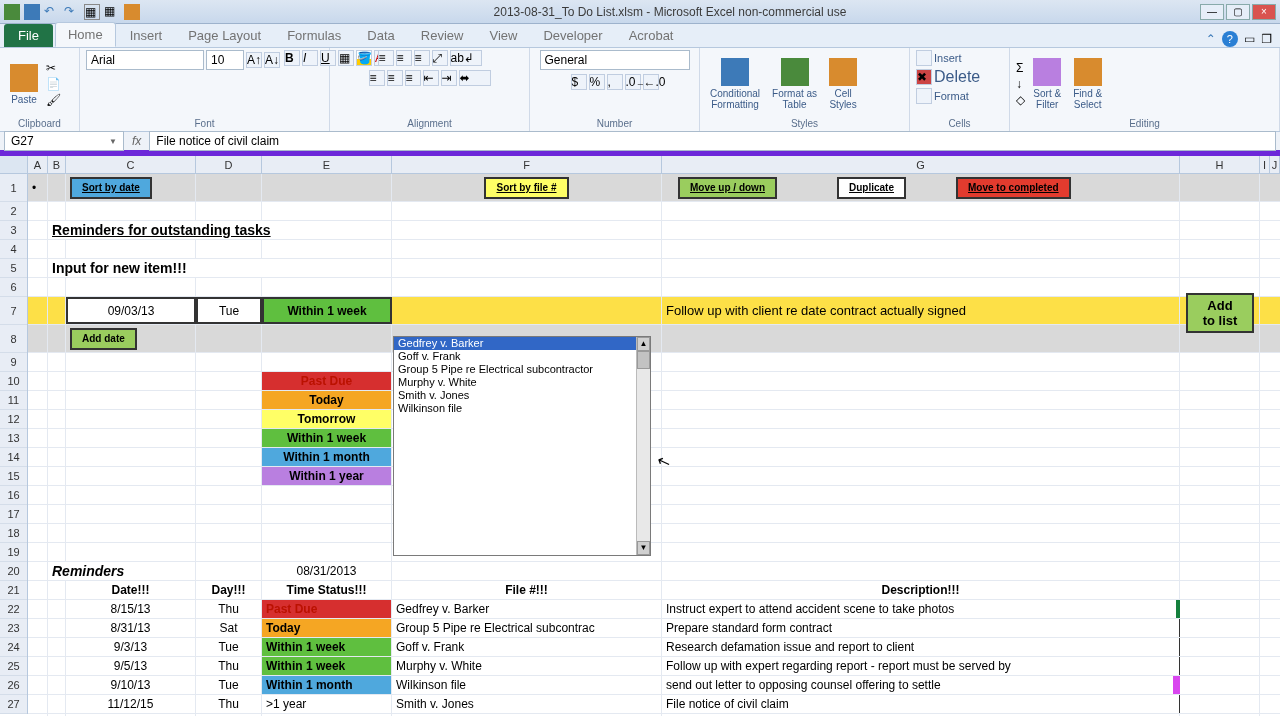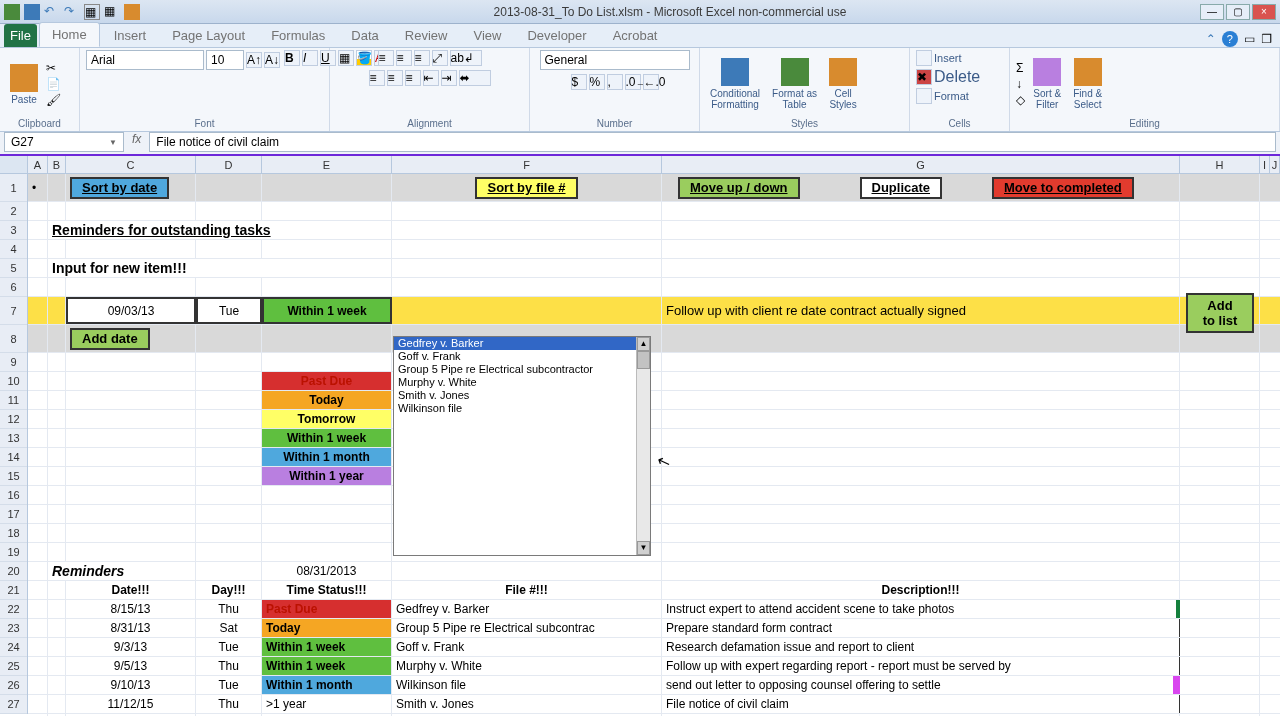--- a/index.html
+++ b/index.html
@@ -8,42 +8,42 @@
 
 .titlebar { height: 24px; background: linear-gradient(#dce6f2,#c8d8ec); display: flex; align-items: center; padding: 0 4px; border-bottom: 1px solid #9db2cc; }
 .titlebar .qat { display: flex; gap: 4px; align-items: center; }
 .titlebar .qat-icon { width: 16px; height: 16px; display: inline-block; }
 .titlebar .title { flex: 1; text-align: center; color: #3b3b3b; font-size: 12px; }
 .titlebar .win-controls { display: flex; gap: 2px; }
 .titlebar .win-btn { width: 24px; height: 16px; border: 1px solid #8aa; background: #e6eef8; font-size: 10px; text-align: center; line-height: 14px; }
 
 
 .ribbon-tabs { height: 24px; background: #e6eef8; display: flex; align-items: end; padding-left: 4px; gap: 2px; border-bottom: 1px solid #b6c8de; }
-.ribbon-tabs .file-tab { background: #217346; color: #fff; padding: 4px 6px; font-size: 13px; border-radius: 3px 3px 0 0; }
+.ribbon-tabs .file-tab { background: #217346; color: #fff; padding: 4px 14px; font-size: 13px; border-radius: 3px 3px 0 0; }
 .ribbon-tabs .tab { padding: 4px 12px; color: #737373; font-size: 13px; cursor: pointer; }
 .ribbon-tabs .tab.active { background: #f4f7fb; border: 1px solid #b6c8de; border-bottom: 1px solid #f4f7fb; border-radius: 3px 3px 0 0; }
 .ribbon-tabs .right-icons { margin-left: auto; display: flex; gap: 6px; padding-right: 8px; align-items: center; }
 
 
 .ribbon { height: 84px; background: #f4f7fb; border-bottom: 1px solid #b6c8de; display: flex; }
 .ribbon-group { border-right: 1px solid #d0dae8; padding: 2px 6px 0 6px; display: flex; flex-direction: column; justify-content: space-between; position: relative; }
 .ribbon-group .group-label { font-size: 10px; color: #5a6f8c; text-align: center; padding-bottom: 2px; }
 .ribbon-group .group-body { flex: 1; display: flex; align-items: center; gap: 4px; }
 .rb-btn { display: flex; flex-direction: column; align-items: center; gap: 2px; padding: 2px 4px; cursor: pointer; }
 .rb-btn .ic { width: 28px; height: 28px; display: inline-block; }
 .rb-btn .lbl { font-size: 10px; color: #3b5b88; text-align: center; line-height: 11px; }
 .rb-small { display: flex; flex-direction: column; gap: 2px; }
 .rb-row { display: flex; gap: 2px; align-items: center; }
 .rb-row .sm-ic { width: 16px; height: 16px; border: 1px solid #c0cde0; background: #eef3fa; display: inline-block; }
 .font-sel { width: 118px; height: 20px; border: 1px solid #abc; font-size: 12px; padding: 0 4px; background: #fff; }
 .size-sel { width: 38px; height: 20px; border: 1px solid #abc; font-size: 12px; padding: 0 4px; background: #fff; }
 .num-sel { width: 150px; height: 20px; border: 1px solid #abc; font-size: 12px; padding: 0 4px; background: #fff; }
 
 
-.formula-row { height: 24px; display: flex; border-bottom: 2px solid #6d28d9; background: #eef2f8; }
+.formula-row { height: 24px; display: flex; align-items: center; border-bottom: 6px solid #6d28d9; background: #eef2f8; }
 .name-box { width: 120px; height: 20px; margin-left: 4px; border: 1px solid #abc; background: #fff; font-size: 12px; padding: 0 6px; display: flex; align-items: center; justify-content: space-between; }
 .name-box .dd { font-size: 8px; color: #666; }
 .fx-label { margin: 0 8px; font-style: italic; color: #666; }
 .formula-bar { flex: 1; height: 20px; border: 1px solid #abc; background: #fff; padding: 0 6px; display: flex; align-items: center; margin-right: 4px; }
 
 
 .grid-wrap { position: relative; height: 560px; overflow: hidden; background: #fff; }
 .col-headers { display: flex; height: 18px; background: #e8edf5; border-bottom: 1px solid #b6c8de; }
 .col-headers .corner { width: 28px; border-right: 1px solid #b6c8de; background: #dce6f2; }
 .col-headers .ch { border-right: 1px solid #b6c8de; text-align: center; font-size: 11px; color: #333; line-height: 18px; }
@@ -51,21 +51,21 @@
 .row-headers { width: 28px; background: #e8edf5; border-right: 1px solid #b6c8de; }
 .row-headers .rh { height: 19px; border-bottom: 1px solid #d4dde9; text-align: center; font-size: 11px; color: #333; line-height: 19px; }
 .row-headers .rh.tall { height: 28px; line-height: 28px; }
 .cells { position: relative; flex: 1; }
 .cell-row { display: flex; height: 19px; border-bottom: 1px solid #e4e9f1; }
 .cell-row.tall { height: 28px; }
 .cell { border-right: 1px solid #e4e9f1; padding: 0 4px; font-size: 12px; display: flex; align-items: center; overflow: hidden; white-space: nowrap; }
 .c-A{width:20px}.c-B{width:18px}.c-C{width:130px}.c-D{width:66px}.c-E{width:130px}.c-F{width:270px}.c-G{width:518px}.c-H{width:80px}.c-I{width:10px}.c-J{width:10px}
 
 
-.sheet-btn { height: 22px; padding: 0 10px; border: 2px solid #333; font-weight: bold; font-size: 13px; display: inline-flex; align-items: center; justify-content: center; text-decoration: underline; cursor: pointer; }
+.sheet-btn { height: 22px; padding: 0 10px; border: 2px solid #333; font-weight: bold; font-size: 10px; display: inline-flex; align-items: center; justify-content: center; text-decoration: underline; cursor: pointer; }
 .btn-blue { background: #4fa8dd; }
 .btn-yellow { background: #ffff66; }
 .btn-green { background: #9acd5e; }
 .btn-white { background: #fff; }
 .btn-red { background: #e23b2e; color: #000; }
 .add-list { background: #9acd5e; border: 2px solid #333; width: 68px; height: 40px; display: flex; align-items: center; justify-content: center; text-align: center; font-weight: bold; font-size: 13px; }
 
 
 .st-pastdue { background: #d62f2f; color: #b10; font-weight: bold; }
 .st-today { background: #f5a623; font-weight: bold; }

